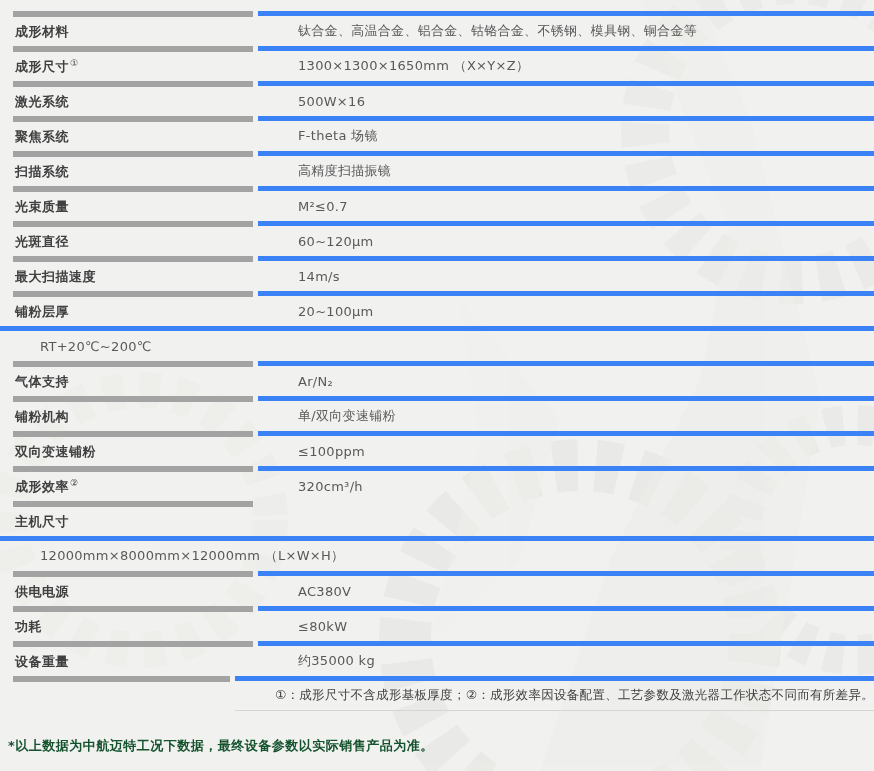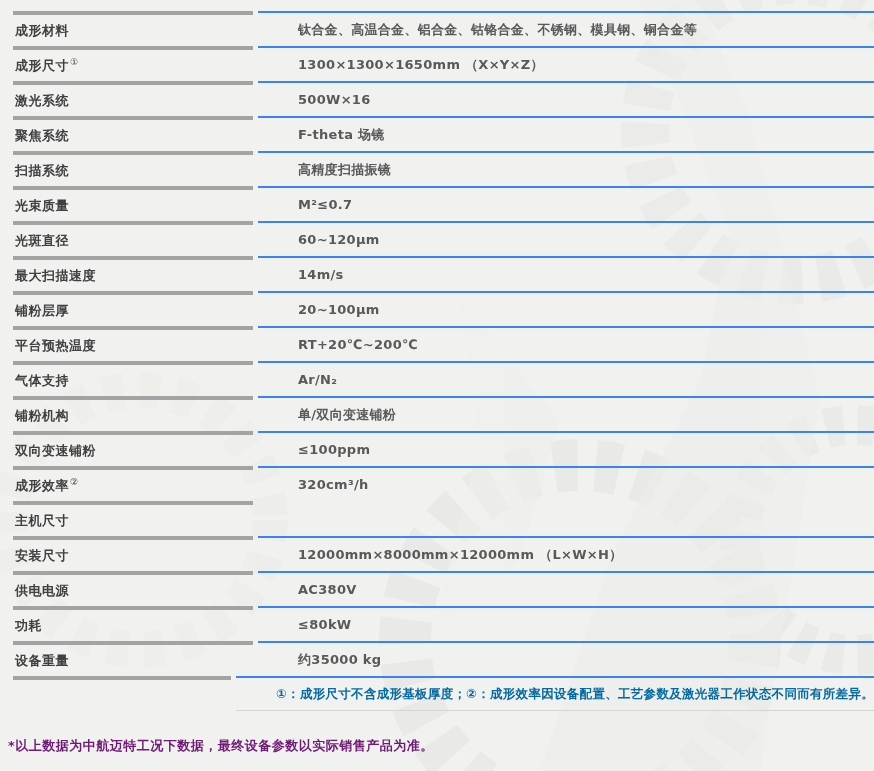--- a/index.html
+++ b/index.html
@@ -27,65 +27,64 @@
   }
   .row {
     display: flex;
     height: 35px;
   }
   .cell-label {
     box-sizing: border-box;
     width: 240px;
     margin-left: 13px;
     margin-right: 5px;
-    border-top: 4px solid #a3a3a3;
+    border-top: 6px solid #a3a3a3;
     display: flex;
     align-items: center;
     font-weight: 700;
     font-size: 13px;
     color: #404040;
     letter-spacing: 0.5px;
     padding-left: 2px;
   }
   .cell-label sup {
     font-size: 9px;
     line-height: 0;
     position: relative;
     top: -4px;
     margin-left: 1px;
     font-weight: 400;
   }
   .cell-value {
     box-sizing: border-box;
     flex: 1;
-    border-top: 2px solid #3b82f6;
+    border-top: 5px solid #3b82f6;
     display: flex;
     align-items: center;
     padding-left: 40px;
     font-size: 13px;
     color: #595959;
     letter-spacing: 0.3px;
-    font-weight: bold;
   }
   .row.footnote .cell-label {
     
   }
   .row.footnote .cell-value {
     border-bottom: 1px solid #d5d5d3;
     font-size: 12.5px;
     white-space: nowrap;
-    color: #0369a1;
+    color: #404040;
   }
   .bottom-note {
     position: relative;
     z-index: 1;
     margin: 26px 0 0 8px;
     font-size: 13px;
     font-weight: 700;
-    color: #701a75;
+    color: #14532d;
     letter-spacing: 0.5px;
   }
 </style>
 </head>
 <body>
 
 <svg class="watermark" width="874" height="771" viewBox="0 0 874 771" xmlns="http://www.w3.org/2000/svg">
   <g fill="none" opacity="0.55">
     <circle cx="795" cy="130" r="150" stroke="#e6e6e3" stroke-width="48" stroke-dasharray="22 16"></circle>
     <circle cx="580" cy="640" r="175" stroke="#e3e3e0" stroke-width="52" stroke-dasharray="24 18"></circle>
@@ -156,24 +155,20 @@
     <div class="cell-value">14m/s</div>
   </div>
   <div class="row">
     <div class="cell-label">
         <span>铺粉层厚</span>
         <sup></sup>
       </div>
     <div class="cell-value">20~100μm</div>
   </div>
   <div class="row">
-    <div class="cell-label">
-        <span>平台预热温度</span>
-        <sup></sup>
-      </div>
     <div class="cell-value">RT+20℃~200℃</div>
   </div>
   <div class="row">
     <div class="cell-label">
         <span>气体支持</span>
         <sup></sup>
       </div>
     <div class="cell-value">Ar/N₂</div>
   </div>
   <div class="row">
@@ -197,24 +192,20 @@
       </div>
     <div class="cell-value">320cm³/h</div>
   </div>
   <div class="row">
     <div class="cell-label">
         <span>主机尺寸</span>
         <sup></sup>
       </div>
   </div>
   <div class="row">
-    <div class="cell-label">
-        <span>安装尺寸</span>
-        <sup></sup>
-      </div>
     <div class="cell-value">12000mm×8000mm×12000mm （L×W×H）</div>
   </div>
   <div class="row">
     <div class="cell-label">
         <span>供电电源</span>
         <sup></sup>
       </div>
     <div class="cell-value">AC380V</div>
   </div>
   <div class="row">

